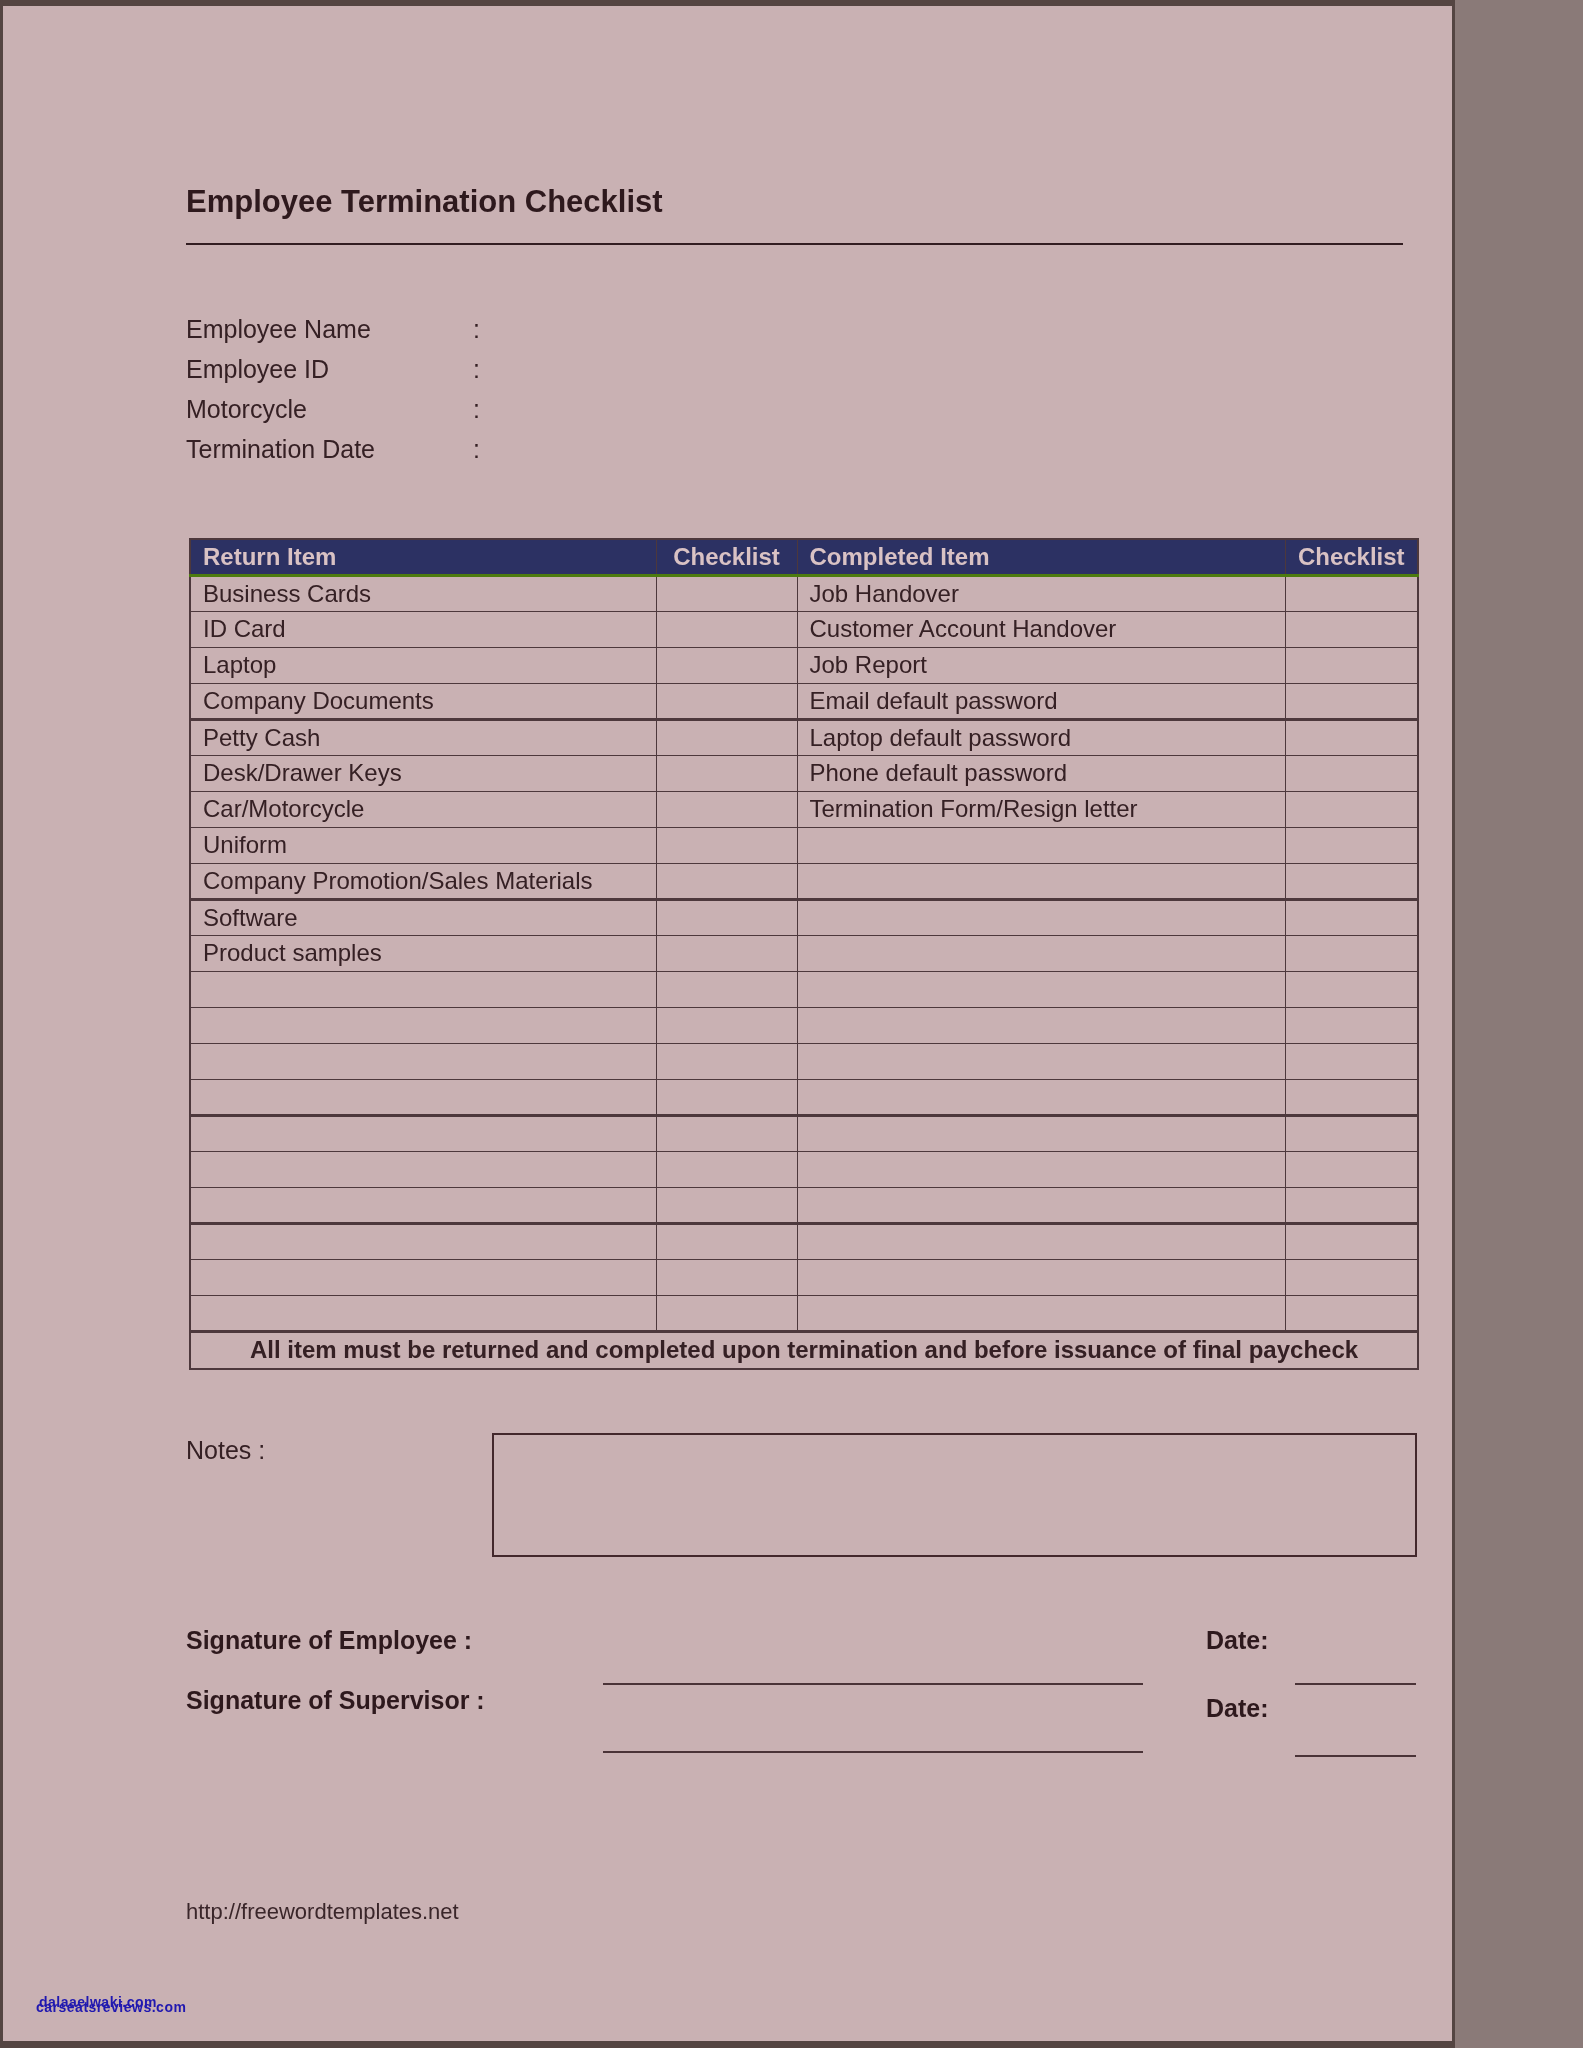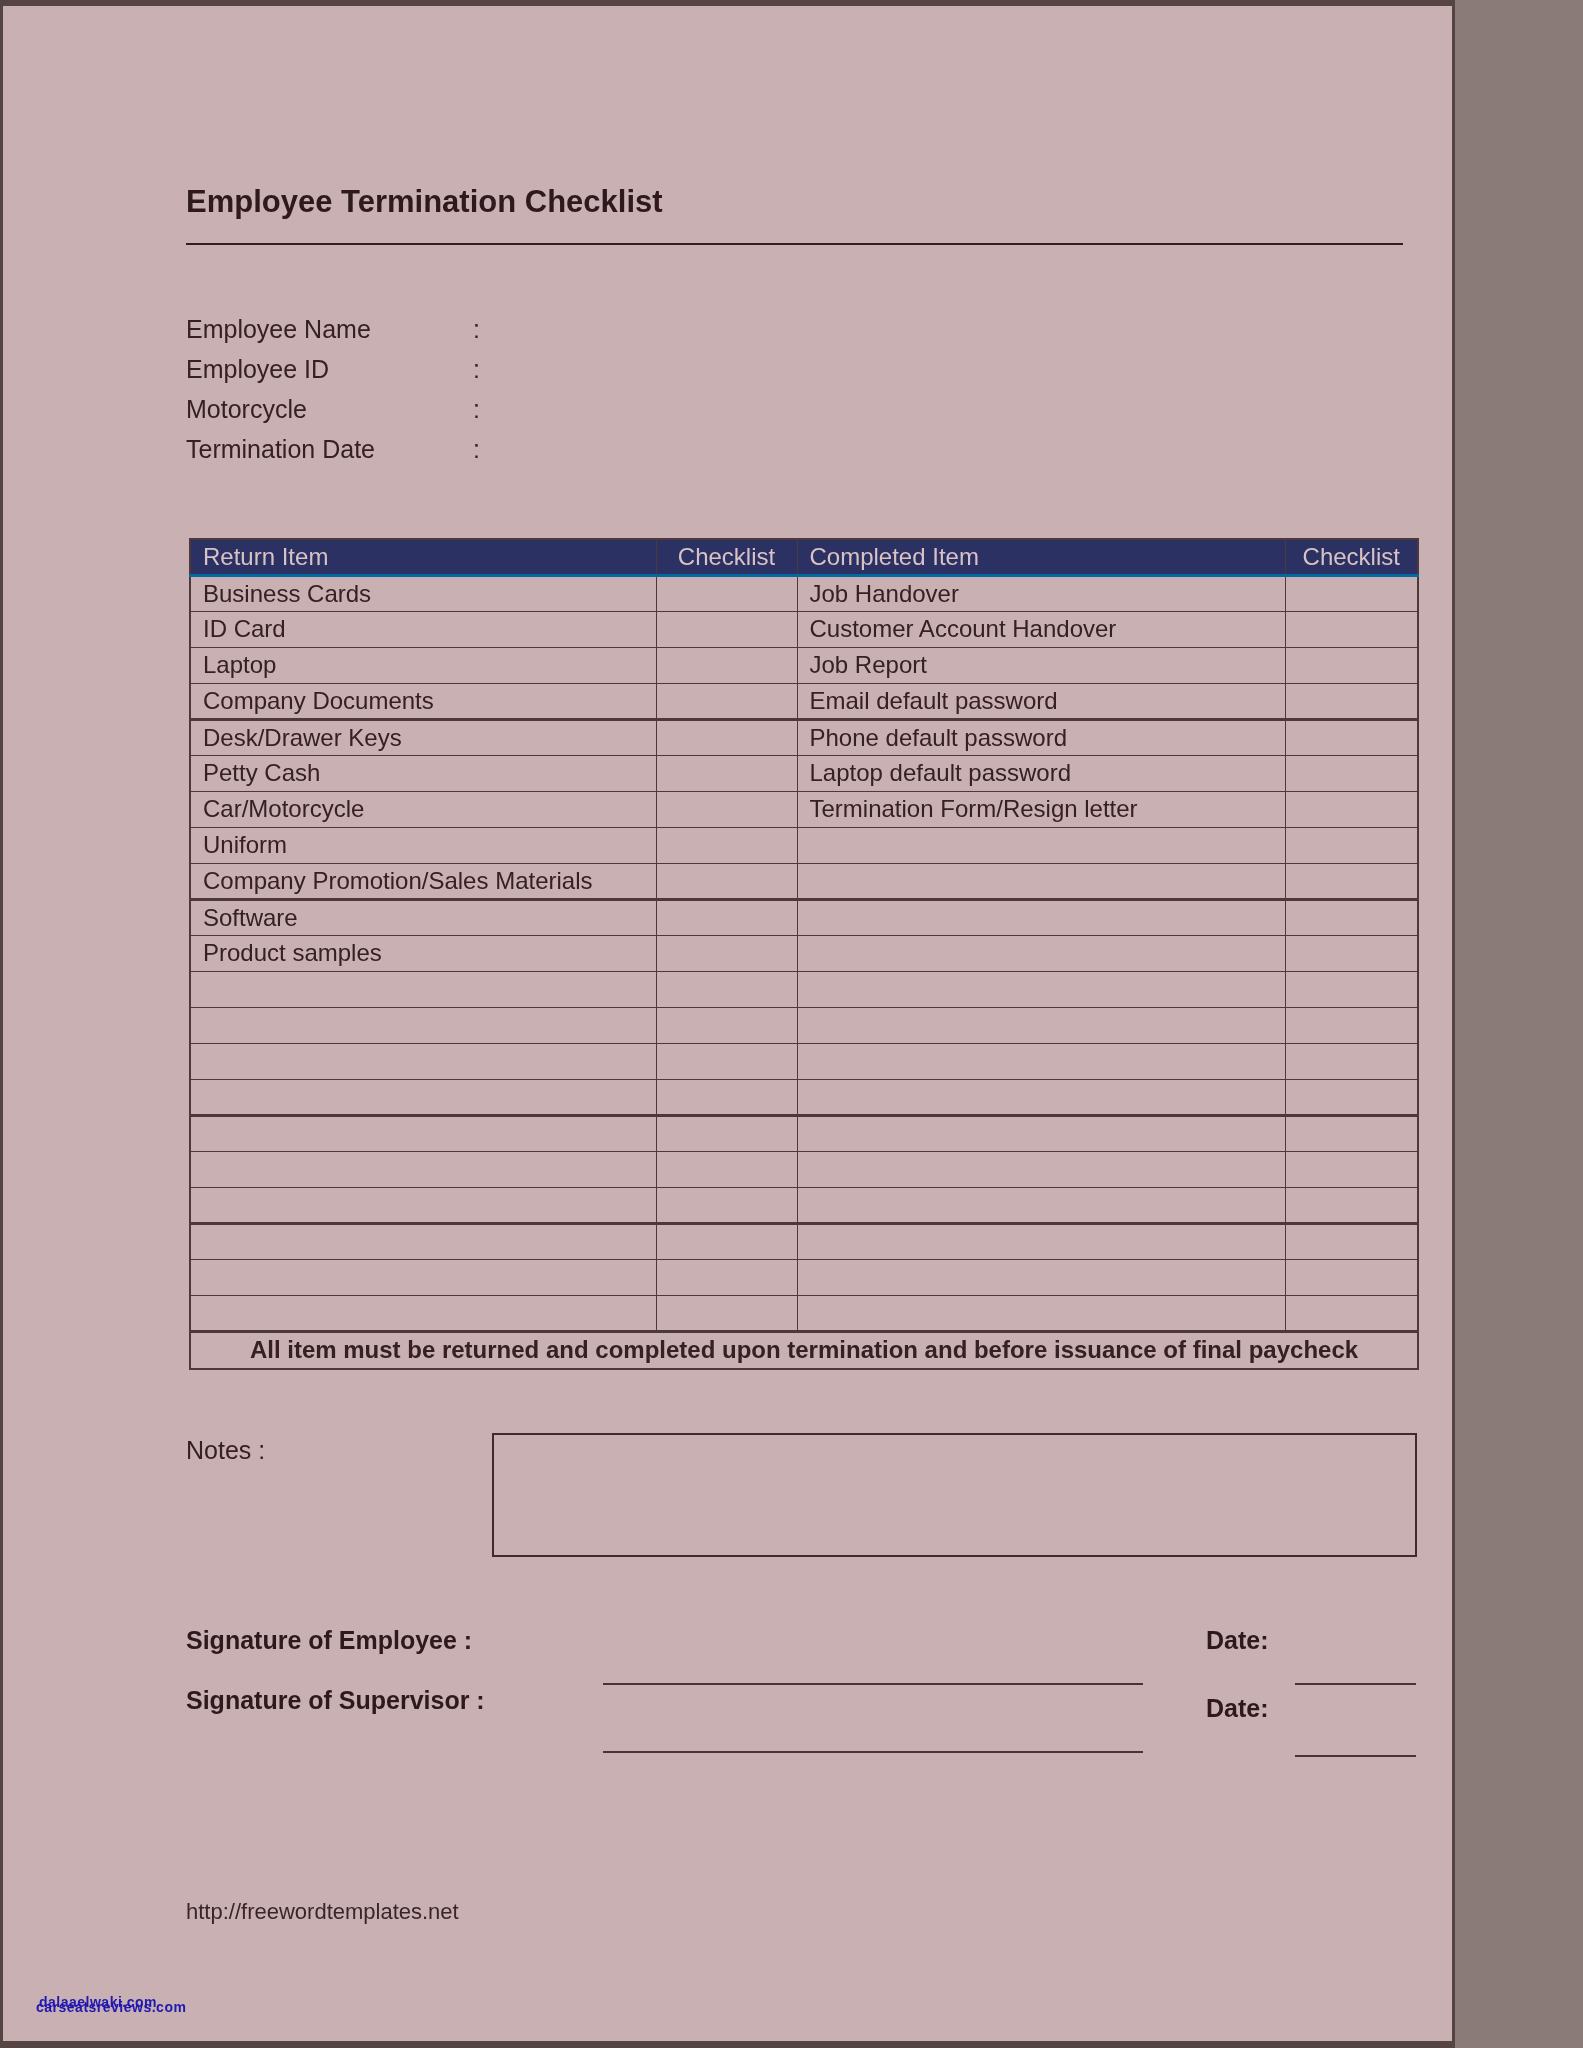--- a/index.html
+++ b/index.html
@@ -50,22 +50,22 @@
     height:36px;
     font-size:24px;
     overflow:hidden;white-space:nowrap;
     padding:0 0 0 12px;
     text-align:left;
     box-sizing:border-box;
   }
   table.checklist thead th{
     background:var(--header-bg);
     color:var(--header-text);
-    font-weight:400;
-    border-bottom:3px solid #0369a1;
+    font-weight:700;
+    border-bottom:3px solid #4d7c0f;
   }
   table.checklist th.center, table.checklist td.check-cell{
     text-align:center;padding:0;
   }
   
   table.checklist tbody tr:nth-child(4) td,
   table.checklist tbody tr:nth-child(9) td,
   table.checklist tbody tr:nth-child(15) td,
   table.checklist tbody tr:nth-child(18) td,
   table.checklist tbody tr:nth-child(21) td{
@@ -147,29 +147,29 @@
           <td class="item-cell">Job Report</td>
           <td class="check-cell"></td>
         </tr>
         <tr>
           <td class="item-cell">Company Documents</td>
           <td class="check-cell"></td>
           <td class="item-cell">Email default password</td>
           <td class="check-cell"></td>
         </tr>
         <tr>
+          <td class="item-cell">Petty Cash</td>
+          <td class="check-cell"></td>
+          <td class="item-cell">Laptop default password</td>
+          <td class="check-cell"></td>
+        </tr>
+        <tr>
           <td class="item-cell">Desk/Drawer Keys</td>
           <td class="check-cell"></td>
           <td class="item-cell">Phone default password</td>
-          <td class="check-cell"></td>
-        </tr>
-        <tr>
-          <td class="item-cell">Petty Cash</td>
-          <td class="check-cell"></td>
-          <td class="item-cell">Laptop default password</td>
           <td class="check-cell"></td>
         </tr>
         <tr>
           <td class="item-cell">Car/Motorcycle</td>
           <td class="check-cell"></td>
           <td class="item-cell">Termination Form/Resign letter</td>
           <td class="check-cell"></td>
         </tr>
         <tr>
           <td class="item-cell">Uniform</td>

